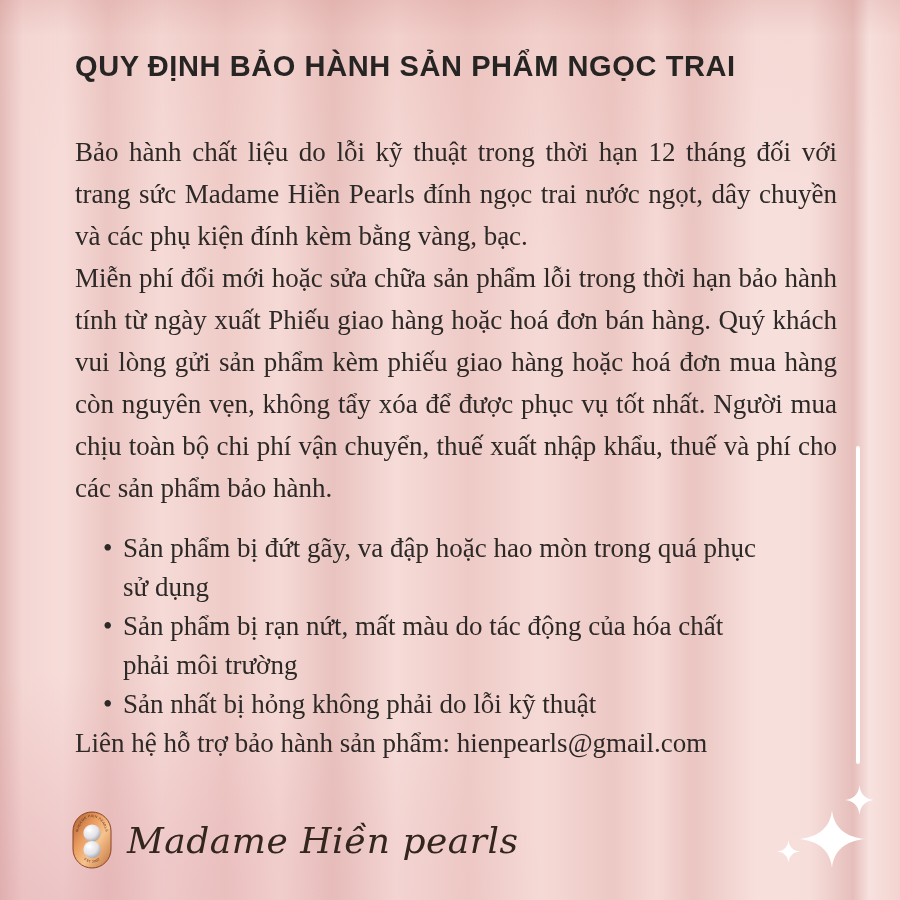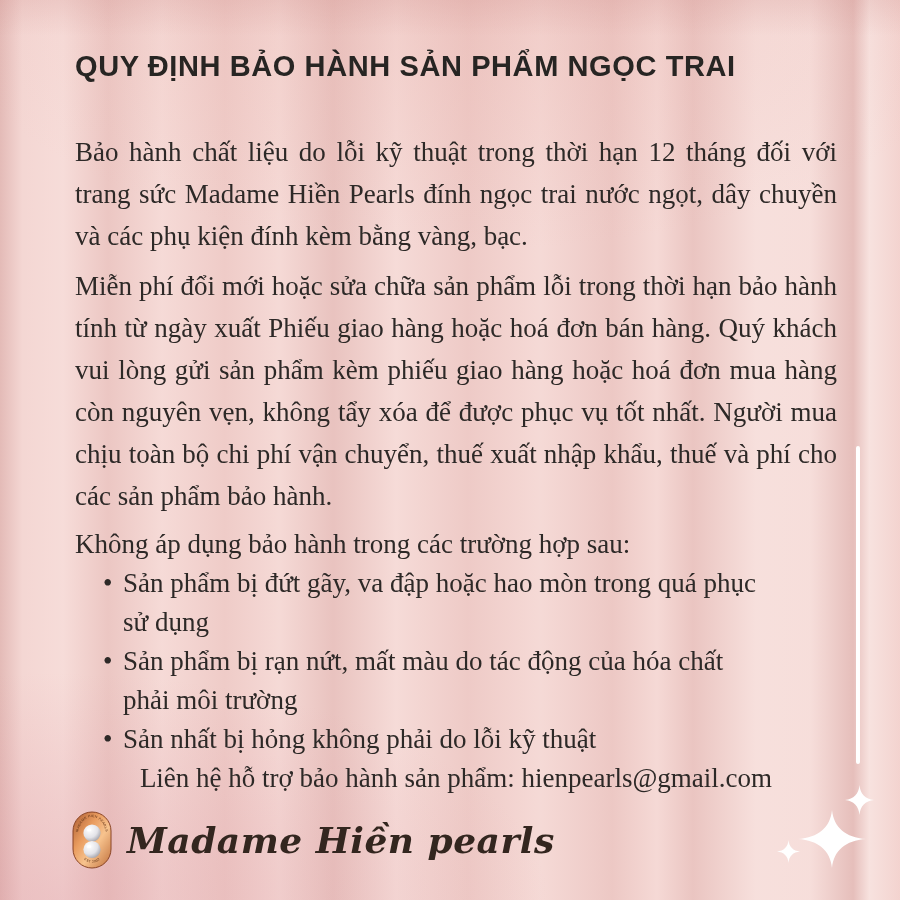--- a/index.html
+++ b/index.html
@@ -54,23 +54,23 @@
     font-weight: 700;
     letter-spacing: 0.6px;
     color: #272523;
     margin: 0 0 47px 0;
   }
 
   .body-par {
     font-size: 27px;
     line-height: 42px;
     text-align: justify;
-    margin: 0 0 8px 0;
-  }
-  .body-par.second { margin: 0 0 8px 0; }
+    margin: 0 0 0 0;
+  }
+  .body-par.second { margin: 0 0 20px 0; }
 
   .intro {
     font-size: 27px;
     line-height: 39px;
     margin: 0;
   }
 
   .excl-list {
     list-style: none;
     margin: 0;
@@ -82,36 +82,35 @@
     font-size: 27px;
     line-height: 39px;
   }
   .excl-item .marker { flex: 0 0 20px; }
   .excl-item .txt { flex: 1; }
 
   .contact {
     font-size: 27px;
     line-height: 39px;
     margin: 0;
-    text-align: center;
   }
 
   .footer {
     position: absolute;
     left: 72px;
     top: 811px;
     display: flex;
     align-items: center;
     gap: 15px;
   }
   .badge { width: 40px; height: 58px; display: block; }
   .brand {
     font-family: "DejaVu Serif", serif;
     font-style: italic;
-    font-weight: 700;
+    font-weight: 400;
     font-size: 36px;
     letter-spacing: 0.5px;
     color: #33261f;
     white-space: nowrap;
   }
 
   .v-line {
     position: absolute;
     left: 856px;
     top: 446px;
@@ -149,21 +148,20 @@
     </svg>
   </span>
 
   <main class="content">
     <h1 class="title">QUY ĐỊNH BẢO HÀNH SẢN PHẨM NGỌC TRAI</h1>
 
     <p class="body-par">Bảo hành chất liệu do lỗi kỹ thuật trong thời hạn 12 tháng đối với trang sức Madame Hiền Pearls đính ngọc trai nước ngọt, dây chuyền và các phụ kiện đính kèm bằng vàng, bạc.</p>
 
     <p class="body-par second">Miễn phí đổi mới hoặc sửa chữa sản phẩm lỗi trong thời hạn bảo hành tính từ ngày xuất Phiếu giao hàng hoặc hoá đơn bán hàng. Quý khách vui lòng gửi sản phẩm kèm phiếu giao hàng hoặc hoá đơn mua hàng còn nguyên vẹn, không tẩy xóa để được phục vụ tốt nhất. Người mua chịu toàn bộ chi phí vận chuyển, thuế xuất nhập khẩu, thuế và phí cho các sản phẩm bảo hành.</p>
 
-    <p class="intro">Không áp dụng bảo hành trong các trường hợp sau:</p>
 
     <ul class="excl-list">
       <li class="excl-item">
         <span class="marker">•</span>
         <span class="txt">Sản phẩm bị đứt gãy, va đập hoặc hao mòn trong quá phục sử dụng</span>
       </li>
       <li class="excl-item">
         <span class="marker">•</span>
         <span class="txt">Sản phẩm bị rạn nứt, mất màu do tác động của hóa chất phải môi trường</span>
       </li>

